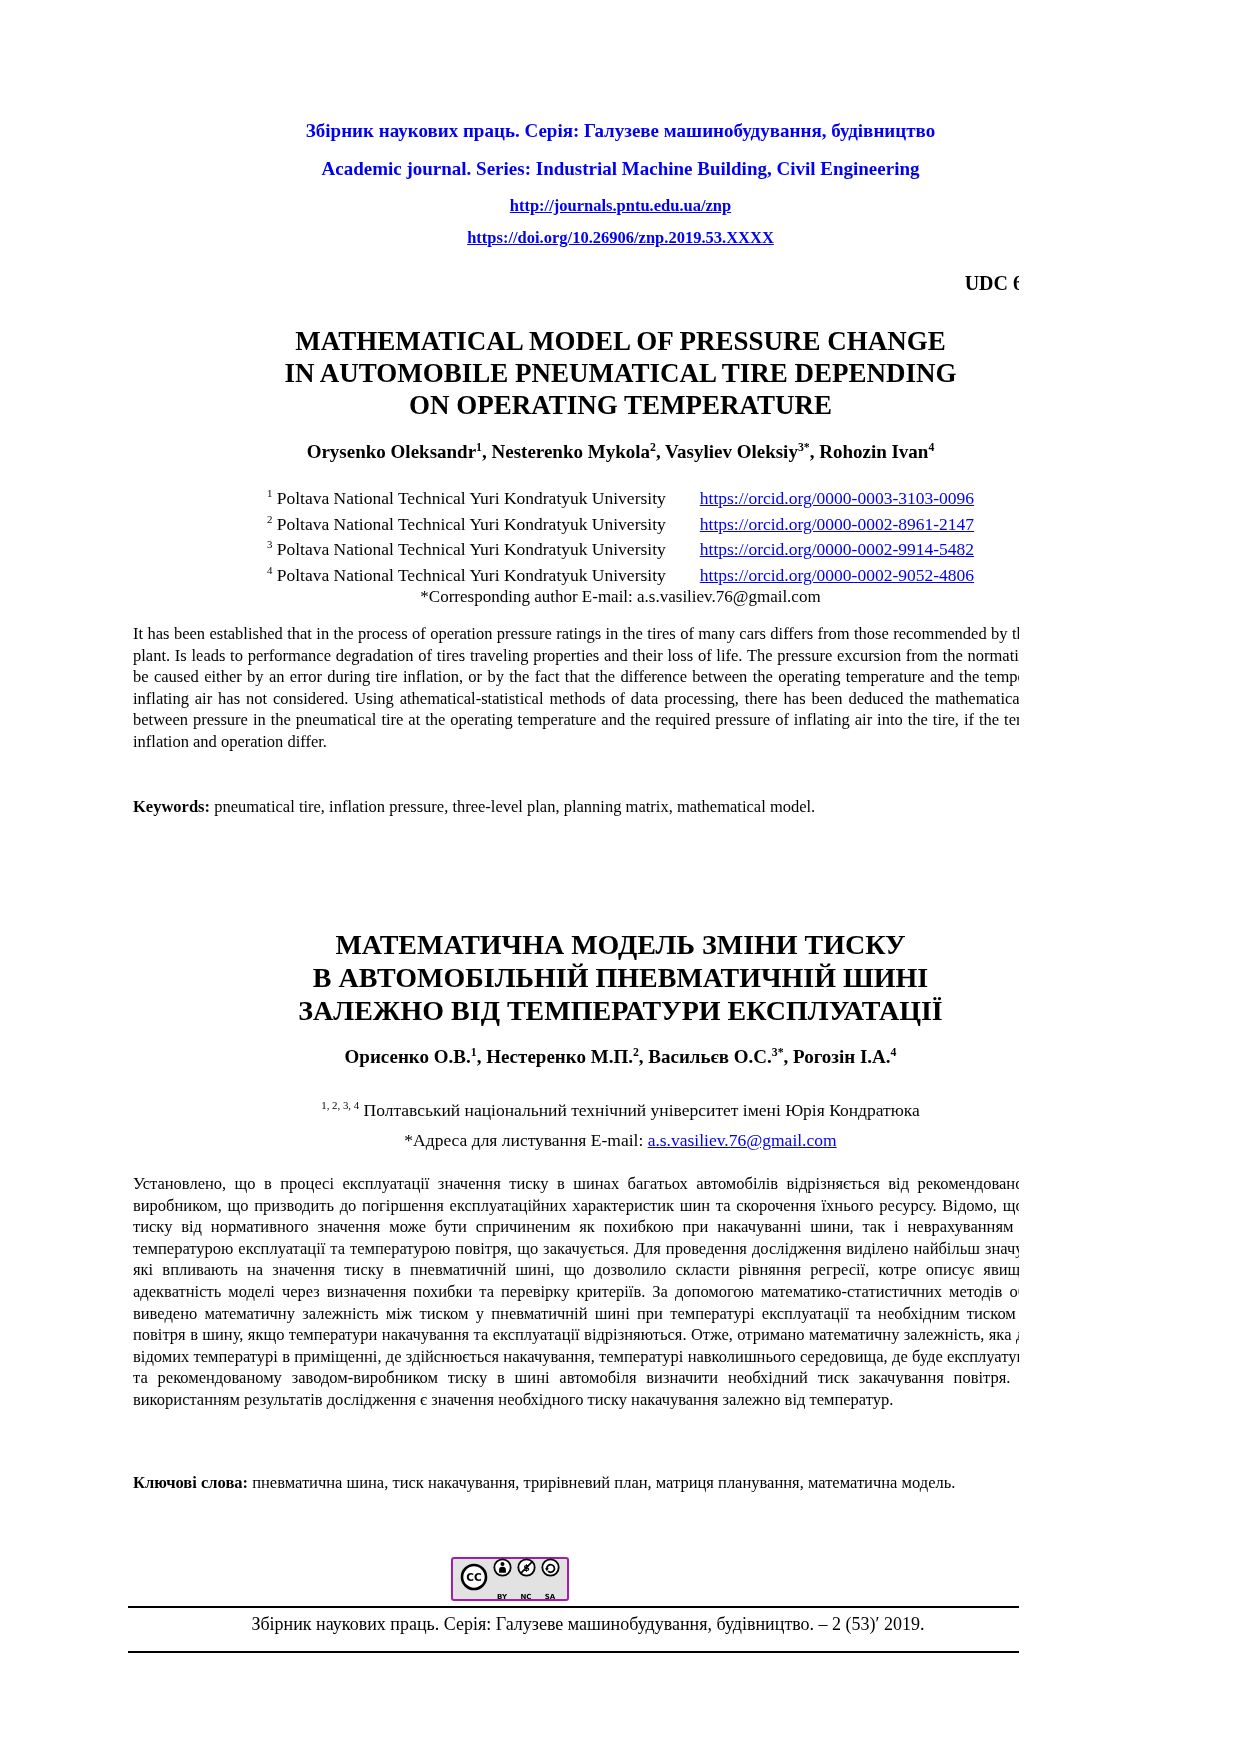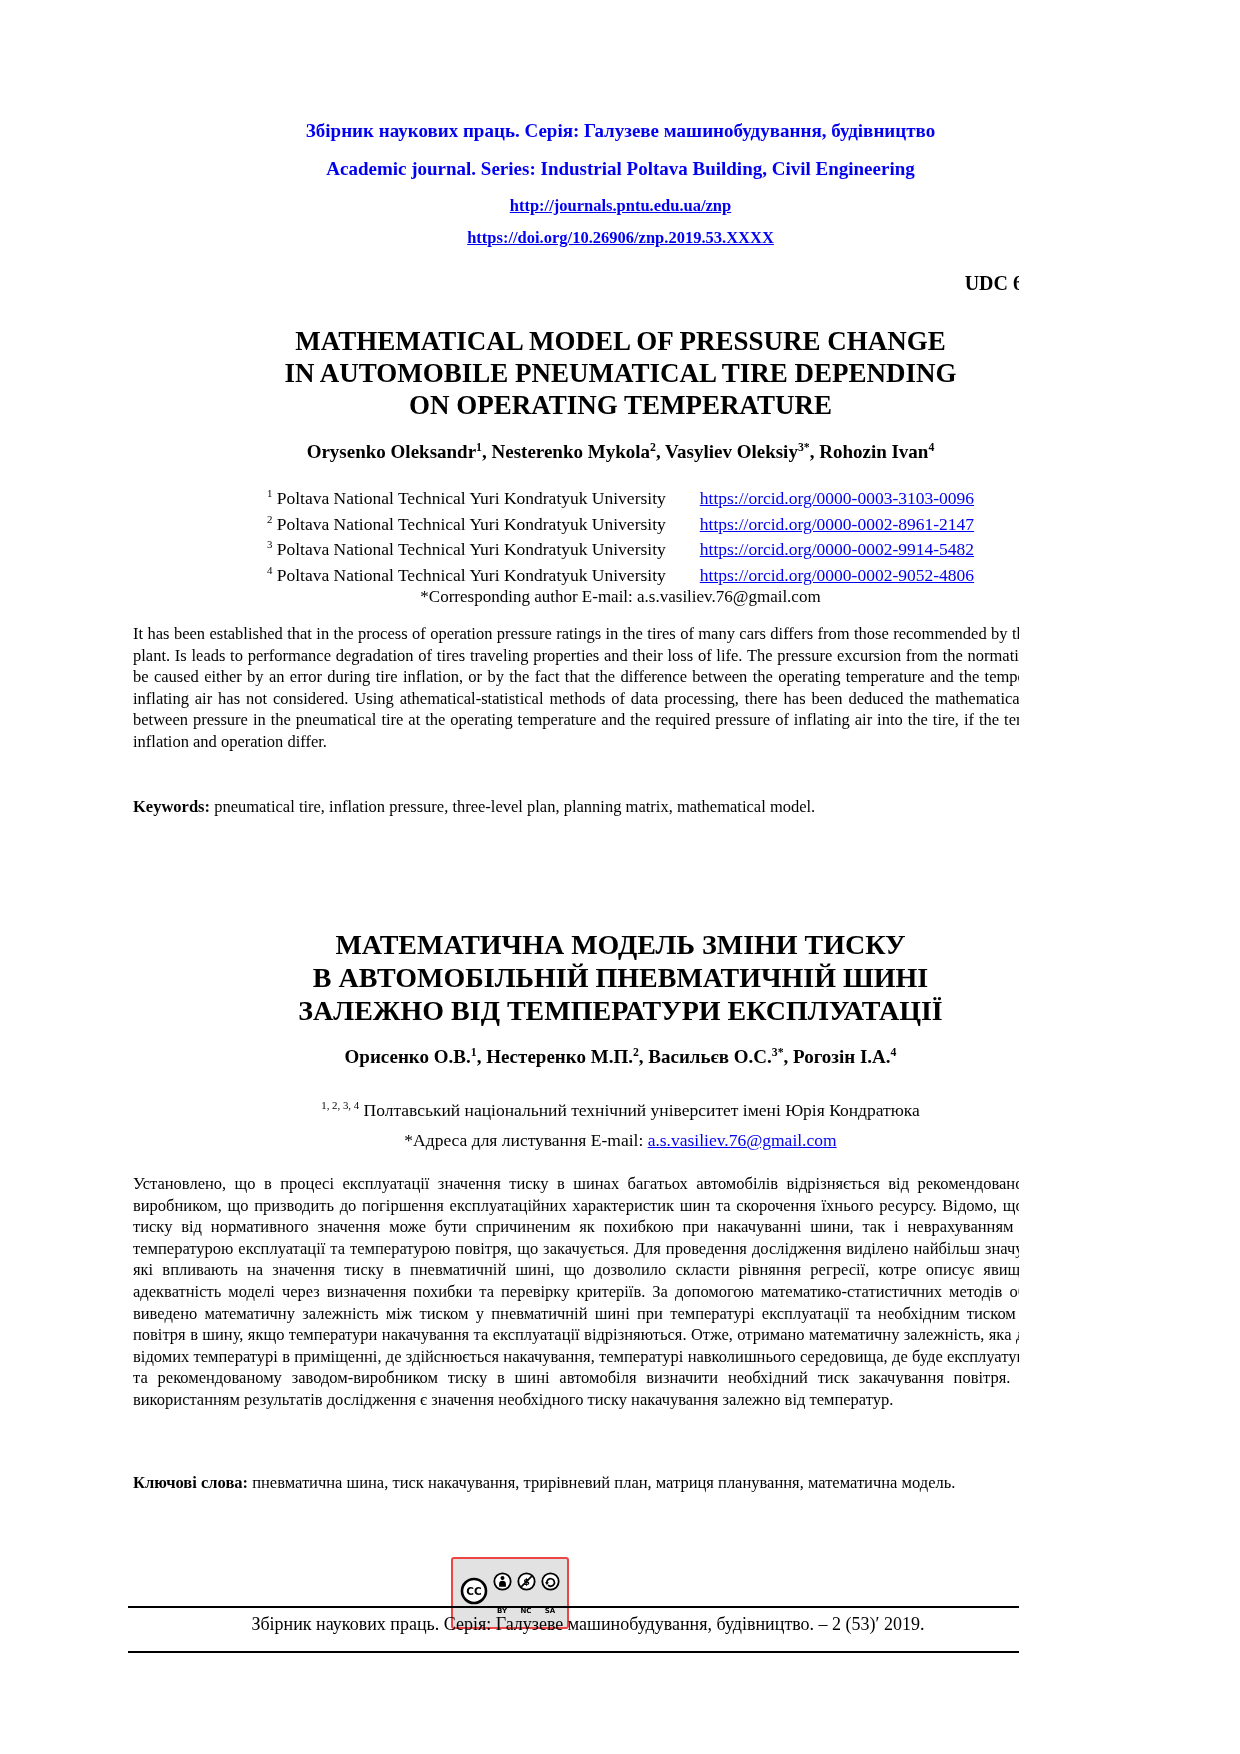--- a/index.html
+++ b/index.html
@@ -26,38 +26,38 @@
   .affil-org{white-space:nowrap;}
   .corr{font-size:17px;}
   .abstract{font-size:16.5px;line-height:21.6px;text-align:justify;}
   .kw{font-size:16.5px;text-align:left;}
   .kw b{font-weight:bold;}
   .uk-affil{font-size:17.5px;}
   
   .cc-badge{
     position:absolute;left:50%;transform:translateX(-50%);
     display:flex;align-items:center;gap:5px;
-    border:2px solid #ef4444;background:#e2e2e2;border-radius:3px;
-    padding:17px 7px;height:34px;box-sizing:content-box;
+    border:2px solid #a21caf;background:#e2e2e2;border-radius:3px;
+    padding:3px 7px;height:34px;box-sizing:content-box;
   }
   .cc-col{display:flex;flex-direction:column;align-items:center;line-height:1;}
   .cc-col .cc-lab{font-family:"DejaVu Sans",sans-serif;font-size:7px;font-weight:bold;margin-top:14px;}
   
   .fline{position:absolute;left:128px;width:984px;border-top:2px solid #000;}
   .ftext{position:absolute;left:133px;width:910px;text-align:center;font-size:18px;}
   .fpage{position:absolute;left:133px;width:957px;text-align:right;font-size:18px;}
   .fdiv{position:absolute;left:1042px;top:1606px;height:46px;border-left:1.5px solid #000;}
 </style>
 </head>
 <body>
 
 <div class="page">
 
   <div class="abs center jtitle blue" style="top:120px;">Збірник наукових праць. Серія: Галузеве машинобудування, будівництво</div>
-  <div class="abs center jtitle blue" style="top:158px;">Academic journal. Series: Industrial Poltava Building, Civil Engineering</div>
+  <div class="abs center jtitle blue" style="top:158px;">Academic journal. Series: Industrial Machine Building, Civil Engineering</div>
   <div class="abs center" style="top:196px;text-align:center;">
     <a class="lnk jlink">http://journals.pntu.edu.ua/znp</a>
   </div>
   <div class="abs center" style="top:228px;">
     <a class="lnk jlink">https://doi.org/10.26906/znp.2019.53.XXXX</a>
   </div>
 
   <div class="abs udc" style="top:272px;">UDC 629.3.027.5</div>
 
   <div class="abs center title-en" style="top:325px;">

